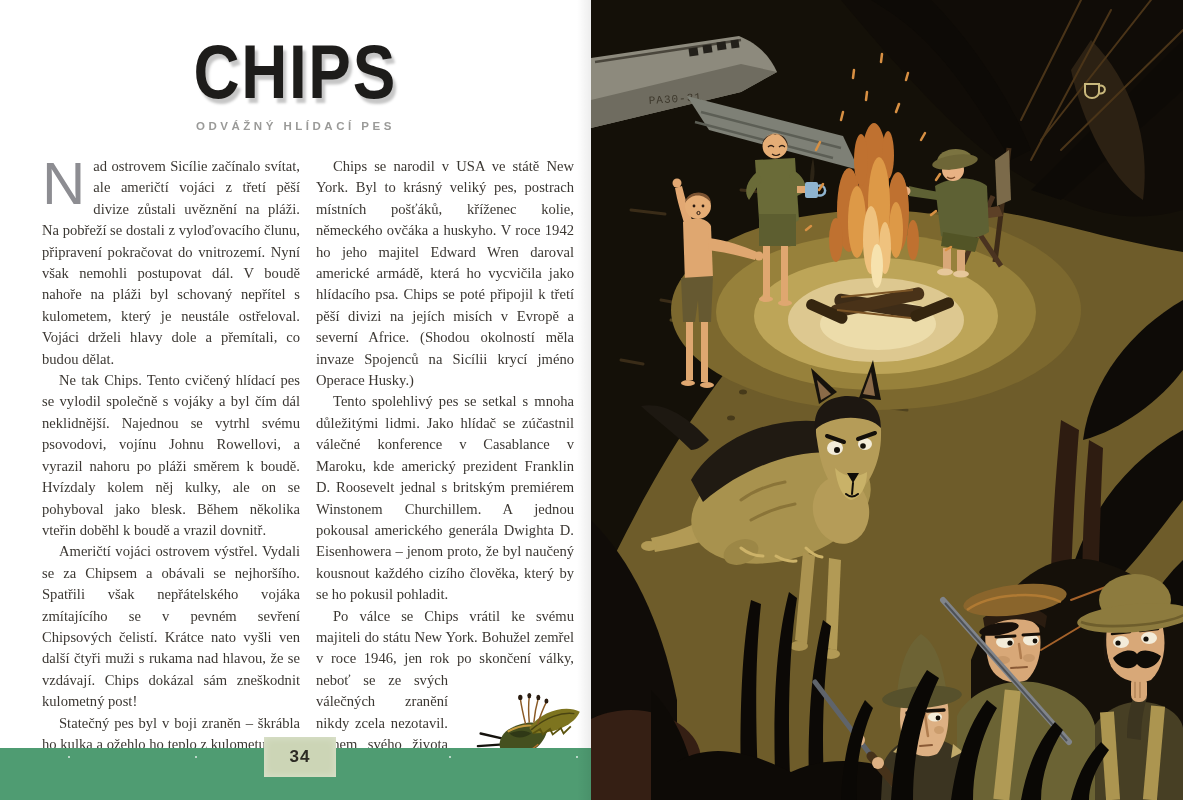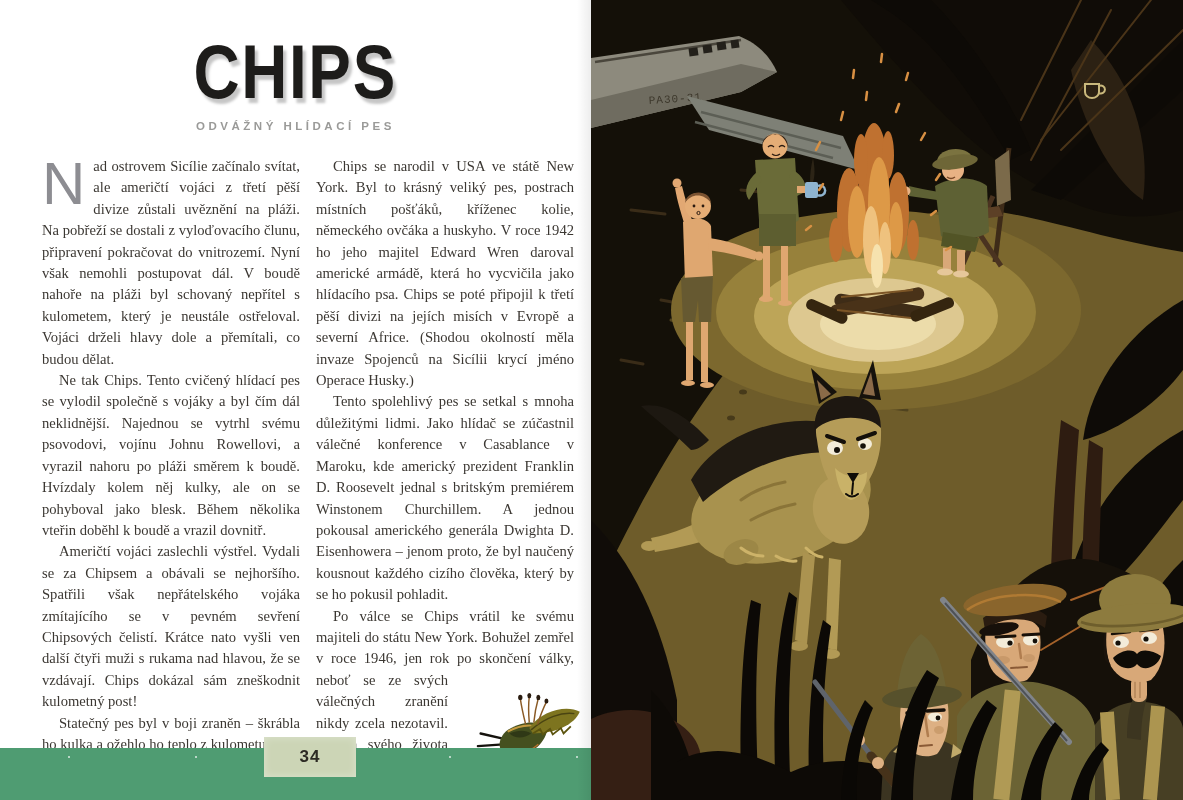--- a/index.html
+++ b/index.html
@@ -26,21 +26,21 @@
   .fl-spacer{float:right;width:0;height:84px;}
   .fl-leaf{float:right;clear:right;width:118px;height:92px;margin:2px 0 0 8px;}
   .green-band{position:absolute;left:0;bottom:0;width:591px;height:52px;
     background:var(--band-green,#4f9c72);
     background-image:
       radial-gradient(circle 1px at 11px 14px, rgba(255,255,255,.8) 55%, transparent 62%),
       radial-gradient(circle 1px at 37px 33px, rgba(255,255,255,.55) 55%, transparent 62%),
       radial-gradient(circle 1.4px at 69px 9px, rgba(255,255,255,.6) 55%, transparent 62%),
       radial-gradient(circle 1px at 55px 43px, rgba(255,255,255,.5) 55%, transparent 62%);
     background-size:83px 47px,101px 53px,127px 61px,71px 57px;}
-  .pagenum-box{position:absolute;left:264px;top:737px;width:92px;height:40px;
+  .pagenum-box{position:absolute;left:264px;top:737px;width:72px;height:40px;
     background:var(--page-box,#ccd5b6);display:flex;align-items:center;justify-content:center;
     box-shadow:inset 0 0 8px rgba(255,255,255,.35);}
   .pagenum{font-family:"Liberation Sans", sans-serif;font-weight:900;font-size:17px;
     letter-spacing:1px;color:#2c2a24;}
   
   .page-right{position:relative;width:592px;height:800px;overflow:hidden;background:#141008;}
   .page-right svg{display:block;}
   .boat-label-text{font-family:"Liberation Mono", monospace;font-size:11px;letter-spacing:1px;
     fill:#3d382c;}
 </style>
@@ -52,21 +52,21 @@
   <div class="page-left">
     <div class="title-wrap">
       <div class="book-title">CHIPS</div>
       <div class="book-subtitle">ODVÁŽNÝ HLÍDACÍ PES</div>
     </div>
 
     <div class="cols">
       <div class="col">
         <p><span class="dropcap">N</span><span>ad ostrovem Sicílie začínalo svítat, ale američtí vojáci z třetí pěší divize zůstali uvěznění na pláži. Na pobřeží se dostali z vyloďovacího člunu, připravení pokračovat do vnitrozemí. Nyní však nemohli postupovat dál. V boudě nahoře na pláži byl schovaný nepřítel s kulometem, který je neustále ostřeloval. Vojáci drželi hlavy dole a přemítali, co budou dělat.</span></p>
         <p class="ind">Ne tak Chips. Tento cvičený hlídací pes se vylodil společně s vojáky a byl čím dál neklidnější. Najednou se vytrhl svému psovodovi, vojínu Johnu Rowellovi, a vyrazil nahoru po pláži směrem k boudě. Hvízdaly kolem něj kulky, ale on se pohyboval jako blesk. Během několika vteřin doběhl k boudě a vrazil dovnitř.</p>
-        <p class="ind">Američtí vojáci zaslechli výstřel. Vydali se za Chipsem a obávali se nejhoršího. Spatřili však nepřátelského vojáka zmítajícího se v pevném sevření Chipsových čelistí. Krátce nato vyšli ven další čtyři muži s rukama nad hlavou, že se vzdávají. Chips dokázal sám zneškodnit kulometný post!</p>
+        <p class="ind">Američtí vojáci ostrovem výstřel. Vydali se za Chipsem a obávali se nejhoršího. Spatřili však nepřátelského vojáka zmítajícího se v pevném sevření Chipsových čelistí. Krátce nato vyšli ven další čtyři muži s rukama nad hlavou, že se vzdávají. Chips dokázal sám zneškodnit kulometný post!</p>
         <p class="ind">Statečný pes byl v boji zraněn – škrábla ho kulka a ožehlo ho teplo z kulometu. Jeho hrdinské skutky tím však neskončily. Toho dne večer vyčenichal hlouběji ve vnitrozemí deset ukrytých nepřátelských vojáků, a jeho muži je tak mohli zajmout. Díky Chipsovi</p>
       </div>
       <div class="col">
         <p class="ind">Chips se narodil v USA ve státě New York. Byl to krásný veliký pes, postrach místních pošťáků, kříženec kolie, německého ovčáka a huskyho. V roce 1942 ho jeho majitel Edward Wren daroval americké armádě, která ho vycvičila jako hlídacího psa. Chips se poté připojil k třetí pěší divizi na jejích misích v Evropě a severní Africe. (Shodou okolností měla invaze Spojenců na Sicílii krycí jméno Operace Husky.)</p>
         <p class="ind">Tento spolehlivý pes se setkal s mnoha důležitými lidmi. Jako hlídač se zúčastnil válečné konference v Casablance v Maroku, kde americký prezident Franklin D. Roosevelt jednal s britským premiérem Winstonem Churchillem. A jednou pokousal amerického generála Dwighta D. Eisenhowera – jenom proto, že byl naučený kousnout každého cizího člověka, který by se ho pokusil pohladit.</p>
         <p class="ind">
           <span class="fl-spacer"></span>
           <span class="fl-leaf">
             <svg width="118" height="92" viewBox="0 0 130 102">
               <g stroke="#15120d" stroke-width="2.6" stroke-linecap="round">

